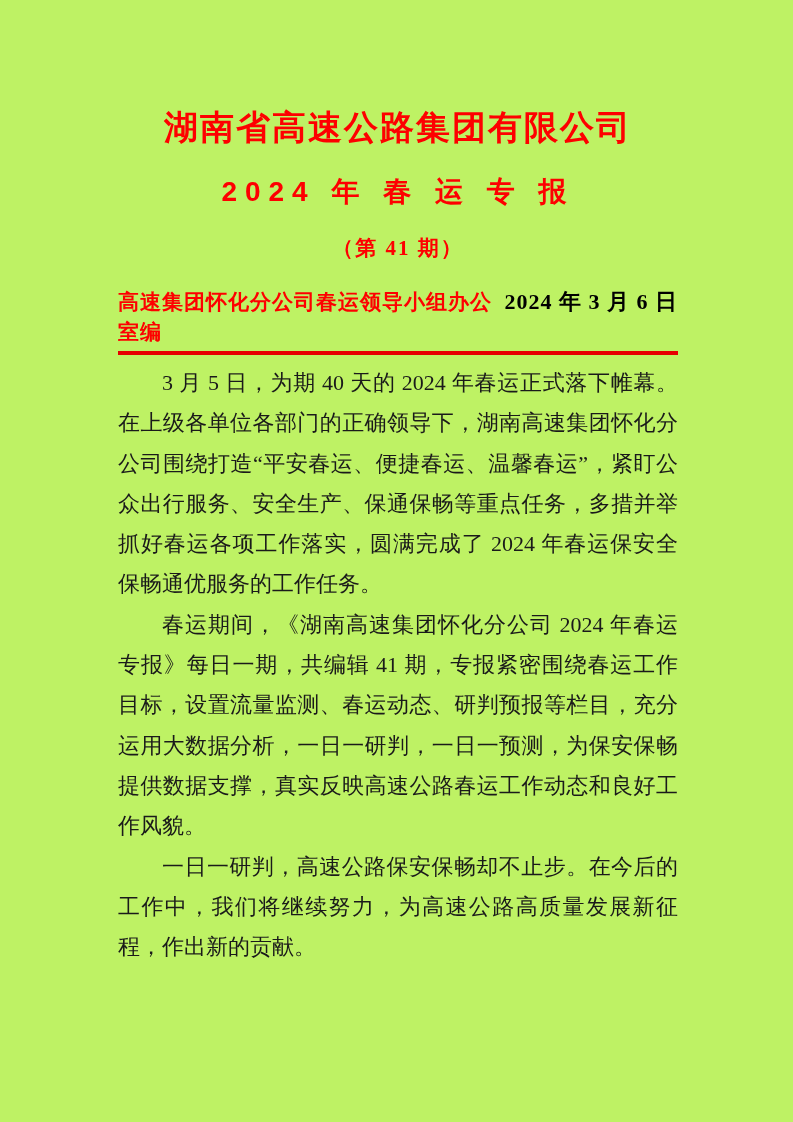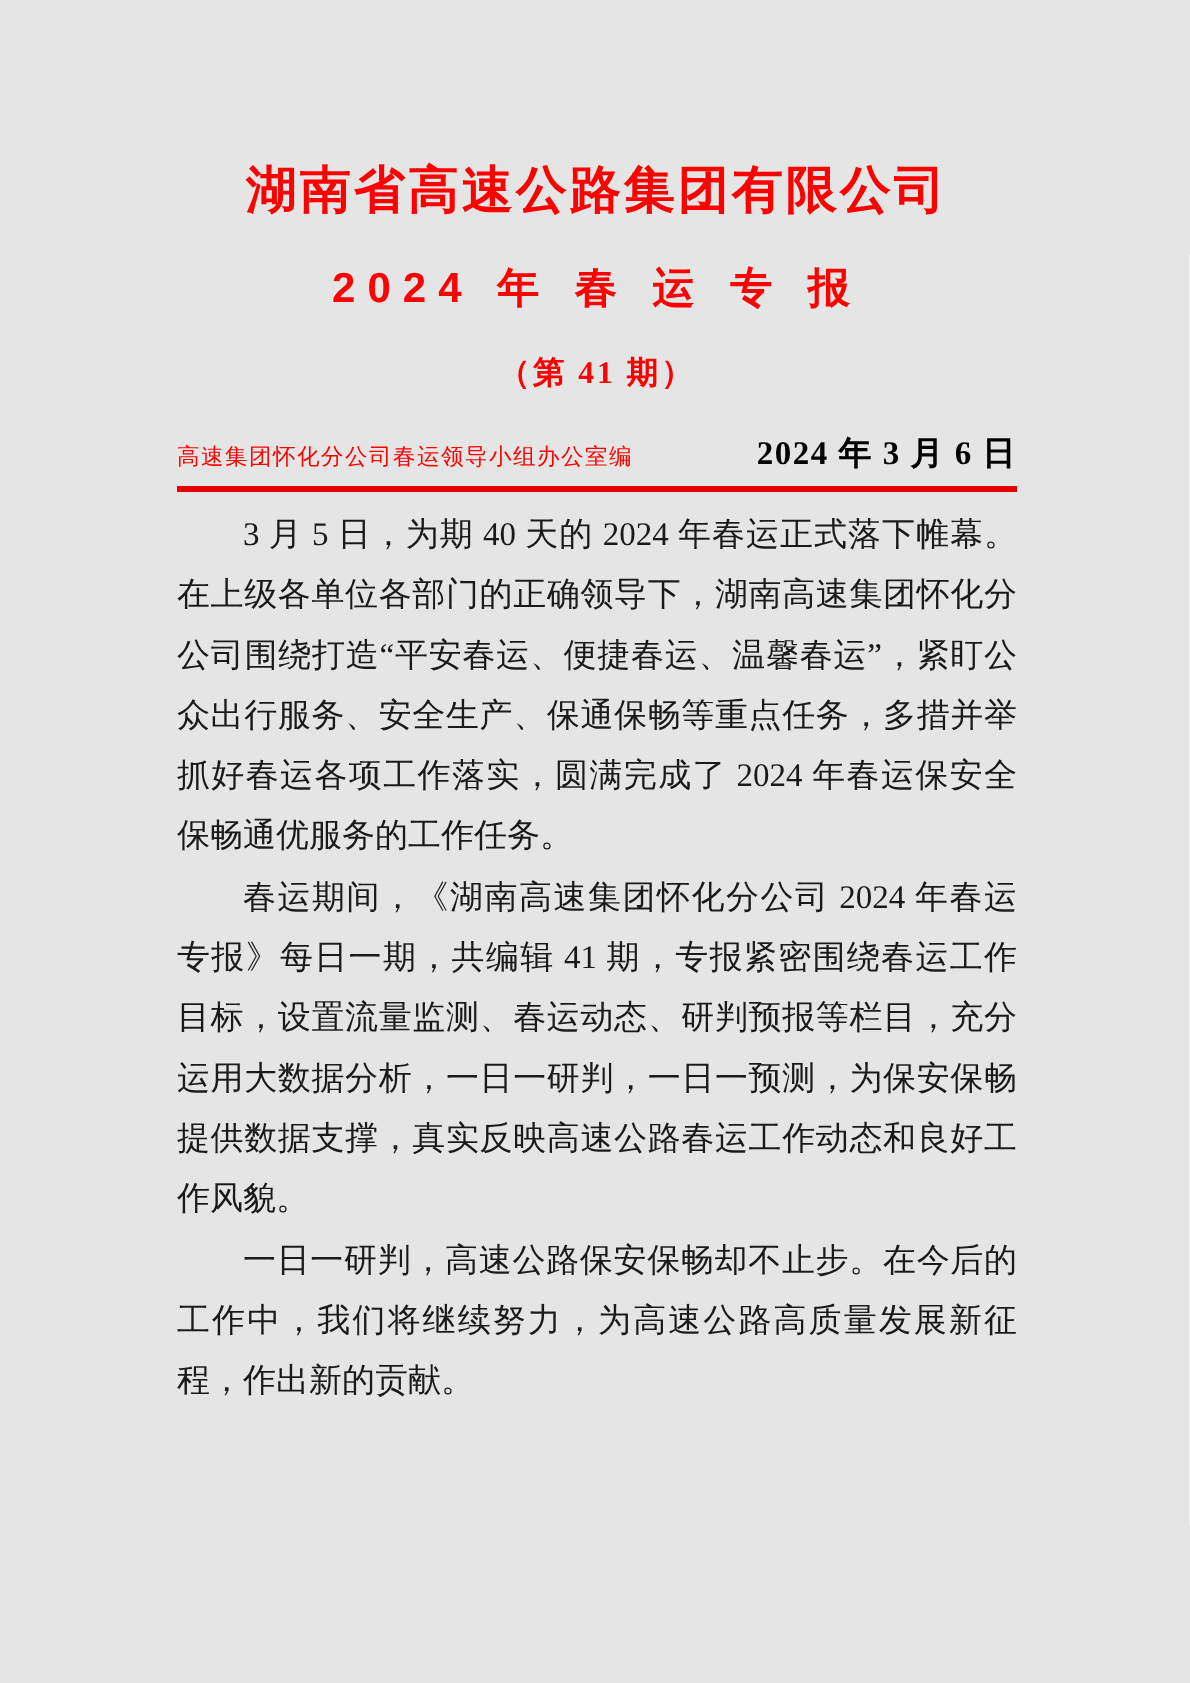--- a/index.html
+++ b/index.html
@@ -1,21 +1,21 @@
 <!DOCTYPE html>
 <html><head>
 <meta charset="utf-8">
 <style>
   * { margin: 0; padding: 0; box-sizing: border-box; }
   html, body { background: #ffffff; }
   .page {
     position: relative;
     width: 793px;
     height: 1122px;
-    background: #e5e5e5;
+    background: #bef264;
     overflow: hidden;
     font-family: "Liberation Serif", "DejaVu Serif", serif;
     color: #000000;
   }
   .content {
     padding-left: 118px;
     padding-right: 115px;
   }
   .title {
     text-align: center;
@@ -55,22 +55,22 @@
     display: flex;
     justify-content: space-between;
     align-items: baseline;
     border-bottom: 4px solid #e60000;
     padding-bottom: 4px;
     line-height: 30px;
   }
   .masthead .editor {
     color: #fe0000;
     font-family: "Liberation Sans", "DejaVu Sans", sans-serif;
-    font-weight: normal;
-    font-size: 15px;
+    font-weight: bold;
+    font-size: 21px;
     letter-spacing: 1px;
   }
   .masthead .date {
     color: #000000;
     font-weight: bold;
     font-size: 22px;
     letter-spacing: 1px;
     white-space: nowrap;
   }
   .body-text {

